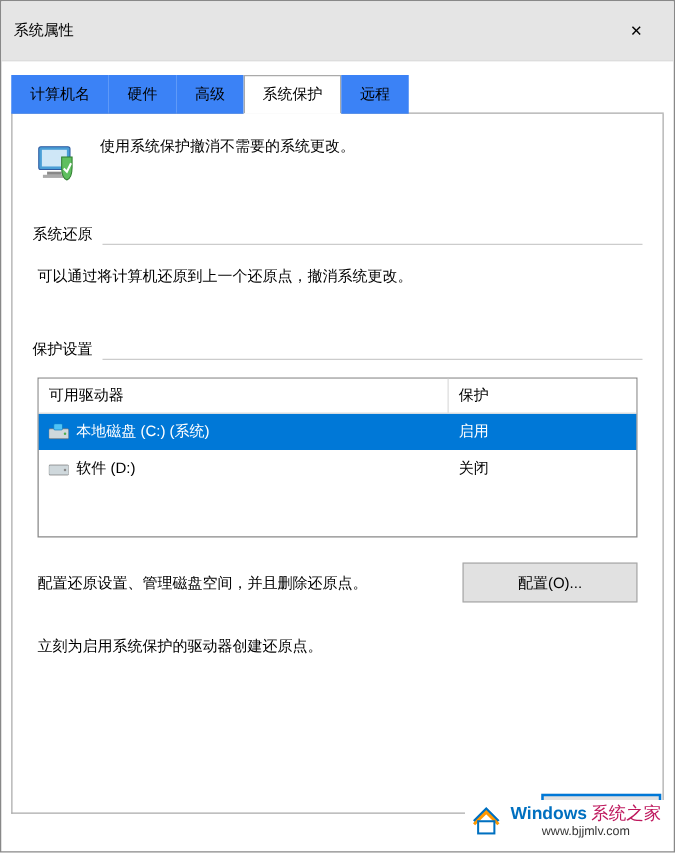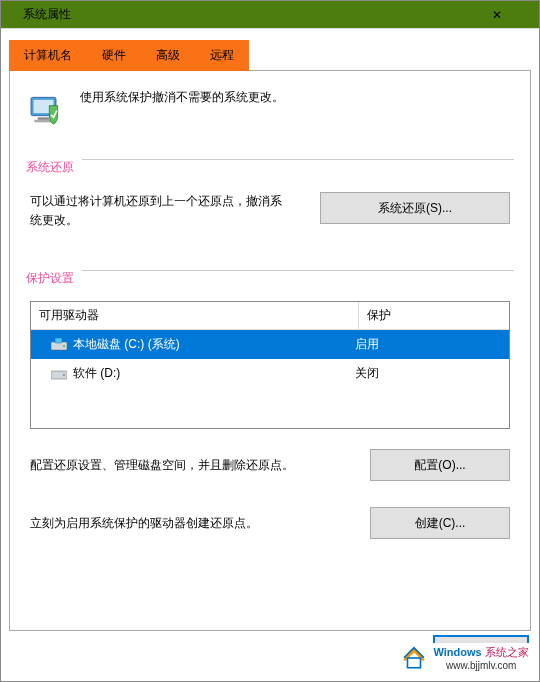--- a/index.html
+++ b/index.html
@@ -11,25 +11,25 @@
       margin: 0;
       padding: 0;
       background: #fff;
       width: 540px;
       height: 682px;
       position: relative;
       border: 1px solid #888;
       overflow: hidden;
     }
     .titlebar {
-      height: 28px;
-      display: flex;
-      align-items: center;
-      padding: 0 22px;
-      background: #4d7c0f;
+      height: 48px;
+      display: flex;
+      align-items: center;
+      padding: 0 10px;
+      background: #e5e5e5;
       border-bottom: 1px solid #ddd;
     }
     .titlebar-title {
       flex: 1;
       font-size: 12px;
     }
     .close-btn {
       width: 40px;
       height: 28px;
       display: flex;
@@ -43,21 +43,21 @@
     }
     .tabs {
       display: flex;
       border-bottom: 1px solid #aaa;
       position: relative;
     }
     .tab {
       padding: 6px 14px;
       border: 1px solid transparent;
       cursor: pointer;
-      background: #f97316;
+      background: #3b82f6;
       position: relative;
       top: 1px;
     }
     .tab.active {
       border: 1px solid #aaa;
       border-bottom: 1px solid #fff;
       background: #fff;
     }
     .tab-content {
       border: 1px solid #aaa;
@@ -70,25 +70,25 @@
       align-items: flex-start;
       gap: 14px;
       margin-bottom: 30px;
     }
     .intro-icon {
       width: 40px;
       height: 40px;
       flex-shrink: 0;
     }
     .section-header {
-      color: #ec4899;
+      color: #000000;
       font-size: 12px;
       margin-bottom: 2px;
       display: flex;
-      align-items: flex-start;
+      align-items: flex-end;
       gap: 8px;
     }
     .section-header::after {
       content: "";
       flex: 1;
       height: 1px;
       background: #ccc;
     }
     .restore-row {
       display: flex;
@@ -125,21 +125,21 @@
     }
     .drive-header-cell {
       padding: 5px 8px;
       border-right: 1px solid #ddd;
       border-bottom: 1px solid #ddd;
     }
     .col-drive { flex: 1; }
     .col-protect { width: 150px; border-right: none; }
     .drive-row {
       display: flex;
-      padding: 4px 12px;
+      padding: 4px 0;
     }
     .drive-row.selected {
       background: #0078d7;
       color: #fff;
     }
     .drive-cell {
       padding: 2px 8px;
       display: flex;
       align-items: center;
       gap: 6px;
@@ -182,21 +182,21 @@
       align-items: center;
       gap: 6px;
       background: #fff;
       padding: 2px 4px;
     }
     .watermark-logo {
       width: 26px;
       height: 26px;
     }
     .watermark-text {
-      font-size: 11px;
+      font-size: 14px;
       color: #003399;
     }
     .watermark-url {
       font-size: 10px;
       color: #333;
       text-align: center;
     }
   </style>
 </head>
 <body>
@@ -206,20 +206,21 @@
   <div class="close-btn">
     <span>✕</span>
   </div>
 </div>
 
 <div class="tab-area">
   <div class="tabs">
     <div class="tab">计算机名</div>
     <div class="tab">硬件</div>
     <div class="tab">高级</div>
+    <div class="tab active">系统保护</div>
     <div class="tab">远程</div>
   </div>
 
   <div class="tab-content">
 
     <div class="intro-row">
       <svg class="intro-icon" viewBox="0 0 48 48">
         <rect x="6" y="10" width="30" height="22" rx="2" fill="#4a9ed6" stroke="#2c5aa0" stroke-width="1"></rect>
         <rect x="9" y="13" width="24" height="16" fill="#cfe7f7"></rect>
         <rect x="14" y="34" width="14" height="3" fill="#888"></rect>
@@ -229,21 +230,20 @@
       </svg>
       <span>使用系统保护撤消不需要的系统更改。</span>
     </div>
 
     <div class="section-header">
       <span>系统还原</span>
     </div>
 
     <div class="restore-row">
       <div class="restore-desc">可以通过将计算机还原到上一个还原点，撤消系统更改。</div>
-      <button class="win-btn win-btn-wide">系统还原(S)...</button>
     </div>
 
     <div class="section-header">
       <span>保护设置</span>
     </div>
 
     <div class="drive-table">
       <div class="drive-header">
         <div class="drive-header-cell col-drive">可用驱动器</div>
         <div class="drive-header-cell col-protect">保护</div>
@@ -271,21 +271,20 @@
       </div>
     </div>
 
     <div class="config-row">
       <div class="config-desc">配置还原设置、管理磁盘空间，并且删除还原点。</div>
       <button class="win-btn">配置(O)...</button>
     </div>
 
     <div class="config-row">
       <div class="config-desc">立刻为启用系统保护的驱动器创建还原点。</div>
-      <button class="win-btn">创建(C)...</button>
     </div>
 
   </div>
 </div>
 
 <div class="bottom-buttons">
   <button class="win-btn primary" style="min-width:96px">确定</button>
 </div>
 
 <div class="watermark">

